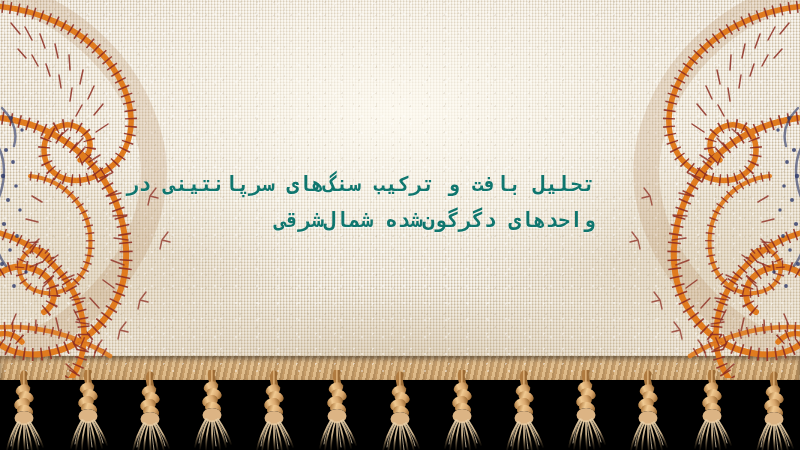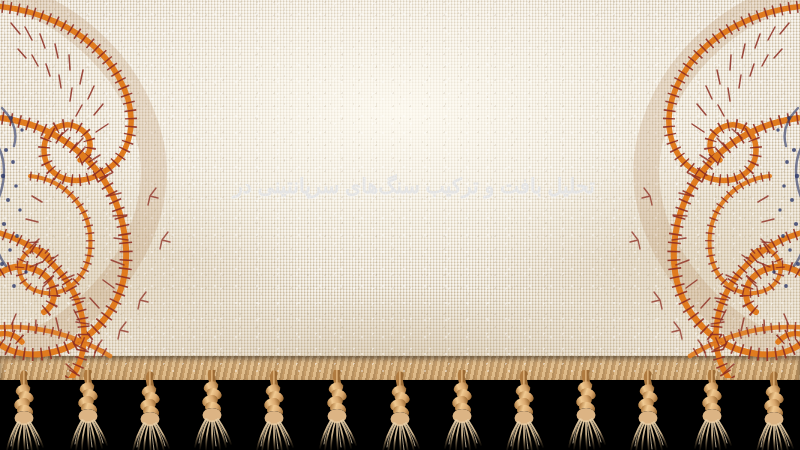--- a/index.html
+++ b/index.html
@@ -82,25 +82,25 @@
   .title-block{
     position:absolute;
     right:205px;
     top:168px;
     width:400px;
     text-align:right;
     direction:rtl;
     z-index:5;
   }
   .title-line{
-    font-family:Liberation Sans, sans-serif;
+    font-family:Liberation Mono, monospace;
     font-size:20.5px;
     font-weight:700;
     line-height:36px;
-    color:#e5e5e5;
+    color:#0f766e;
     letter-spacing:0px;
     white-space:nowrap;
     text-shadow:0 1px 0 rgba(255,255,255,.38);
   }
 
   
   .black-band{
     position:absolute; left:0; bottom:0;
     width:800px; height:80px;
     background:#000;
@@ -288,20 +288,21 @@
         <path d="M120,330 l6,-8 M120,330 l8,2 M120,330 l-2,9"></path>
         <path d="M96,348 l6,-8 M96,348 l8,2 M96,348 l-2,9"></path>
       </g>
       <path d="M-20,330 C30,320 78,336 110,356" fill="none" stroke="#e07b1e" stroke-width="4.5" stroke-linecap="round" opacity=".9"></path>
       <path d="M-20,330 C30,320 78,336 110,356" fill="none" stroke="#8e2d22" stroke-width="10" stroke-dasharray="1.5 6.5" opacity=".8"></path>
     </svg>
   </div>
 
   <div class="title-block">
     <div class="title-line">تحلیل بافت و ترکیب سنگ‌های سرپانتینی در</div>
+    <div class="title-line">واحدهای دگرگون‌شده شمال‌شرقی</div>
   </div>
 
   <div class="fringe">
     <svg viewBox="0 0 800 80" xmlns="http://www.w3.org/2000/svg">
       <defs>
         <linearGradient id="cordG" x1="0" y1="0" x2="1" y2="0">
           <stop offset="0" stop-color="#b07b40"></stop>
           <stop offset=".35" stop-color="#f0c991"></stop>
           <stop offset=".7" stop-color="#d9a86e"></stop>
           <stop offset="1" stop-color="#9c6b35"></stop>

